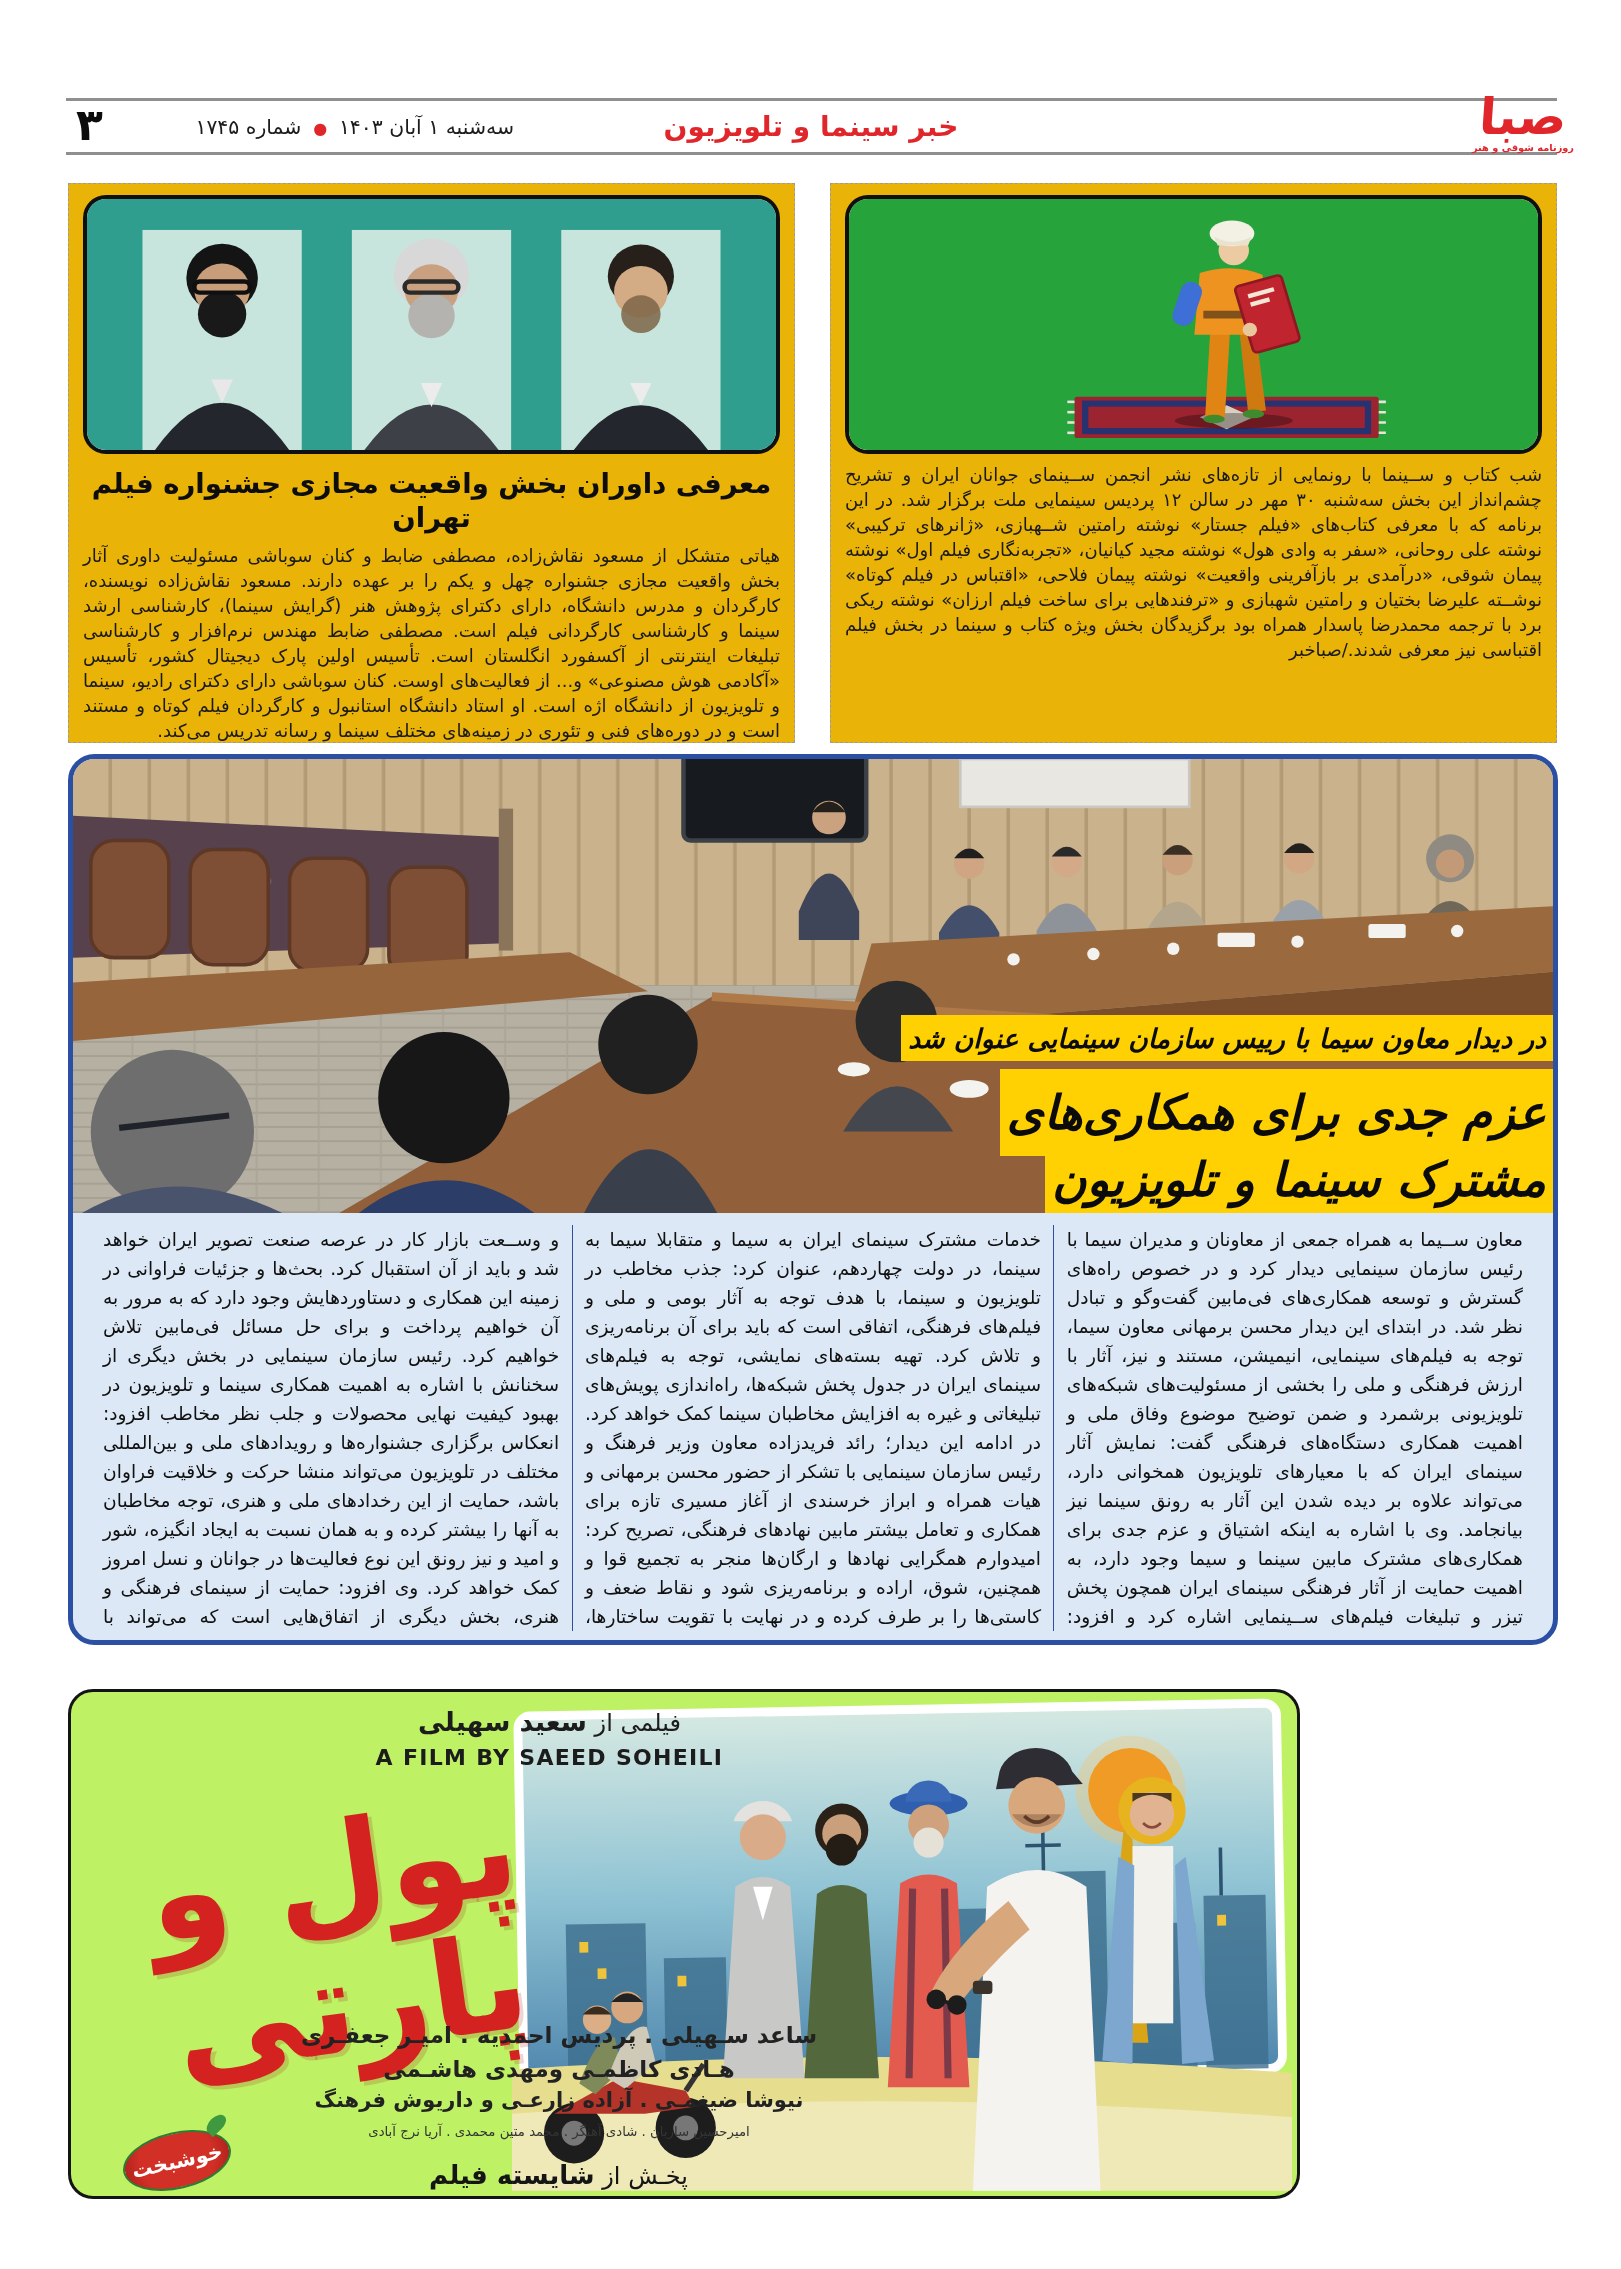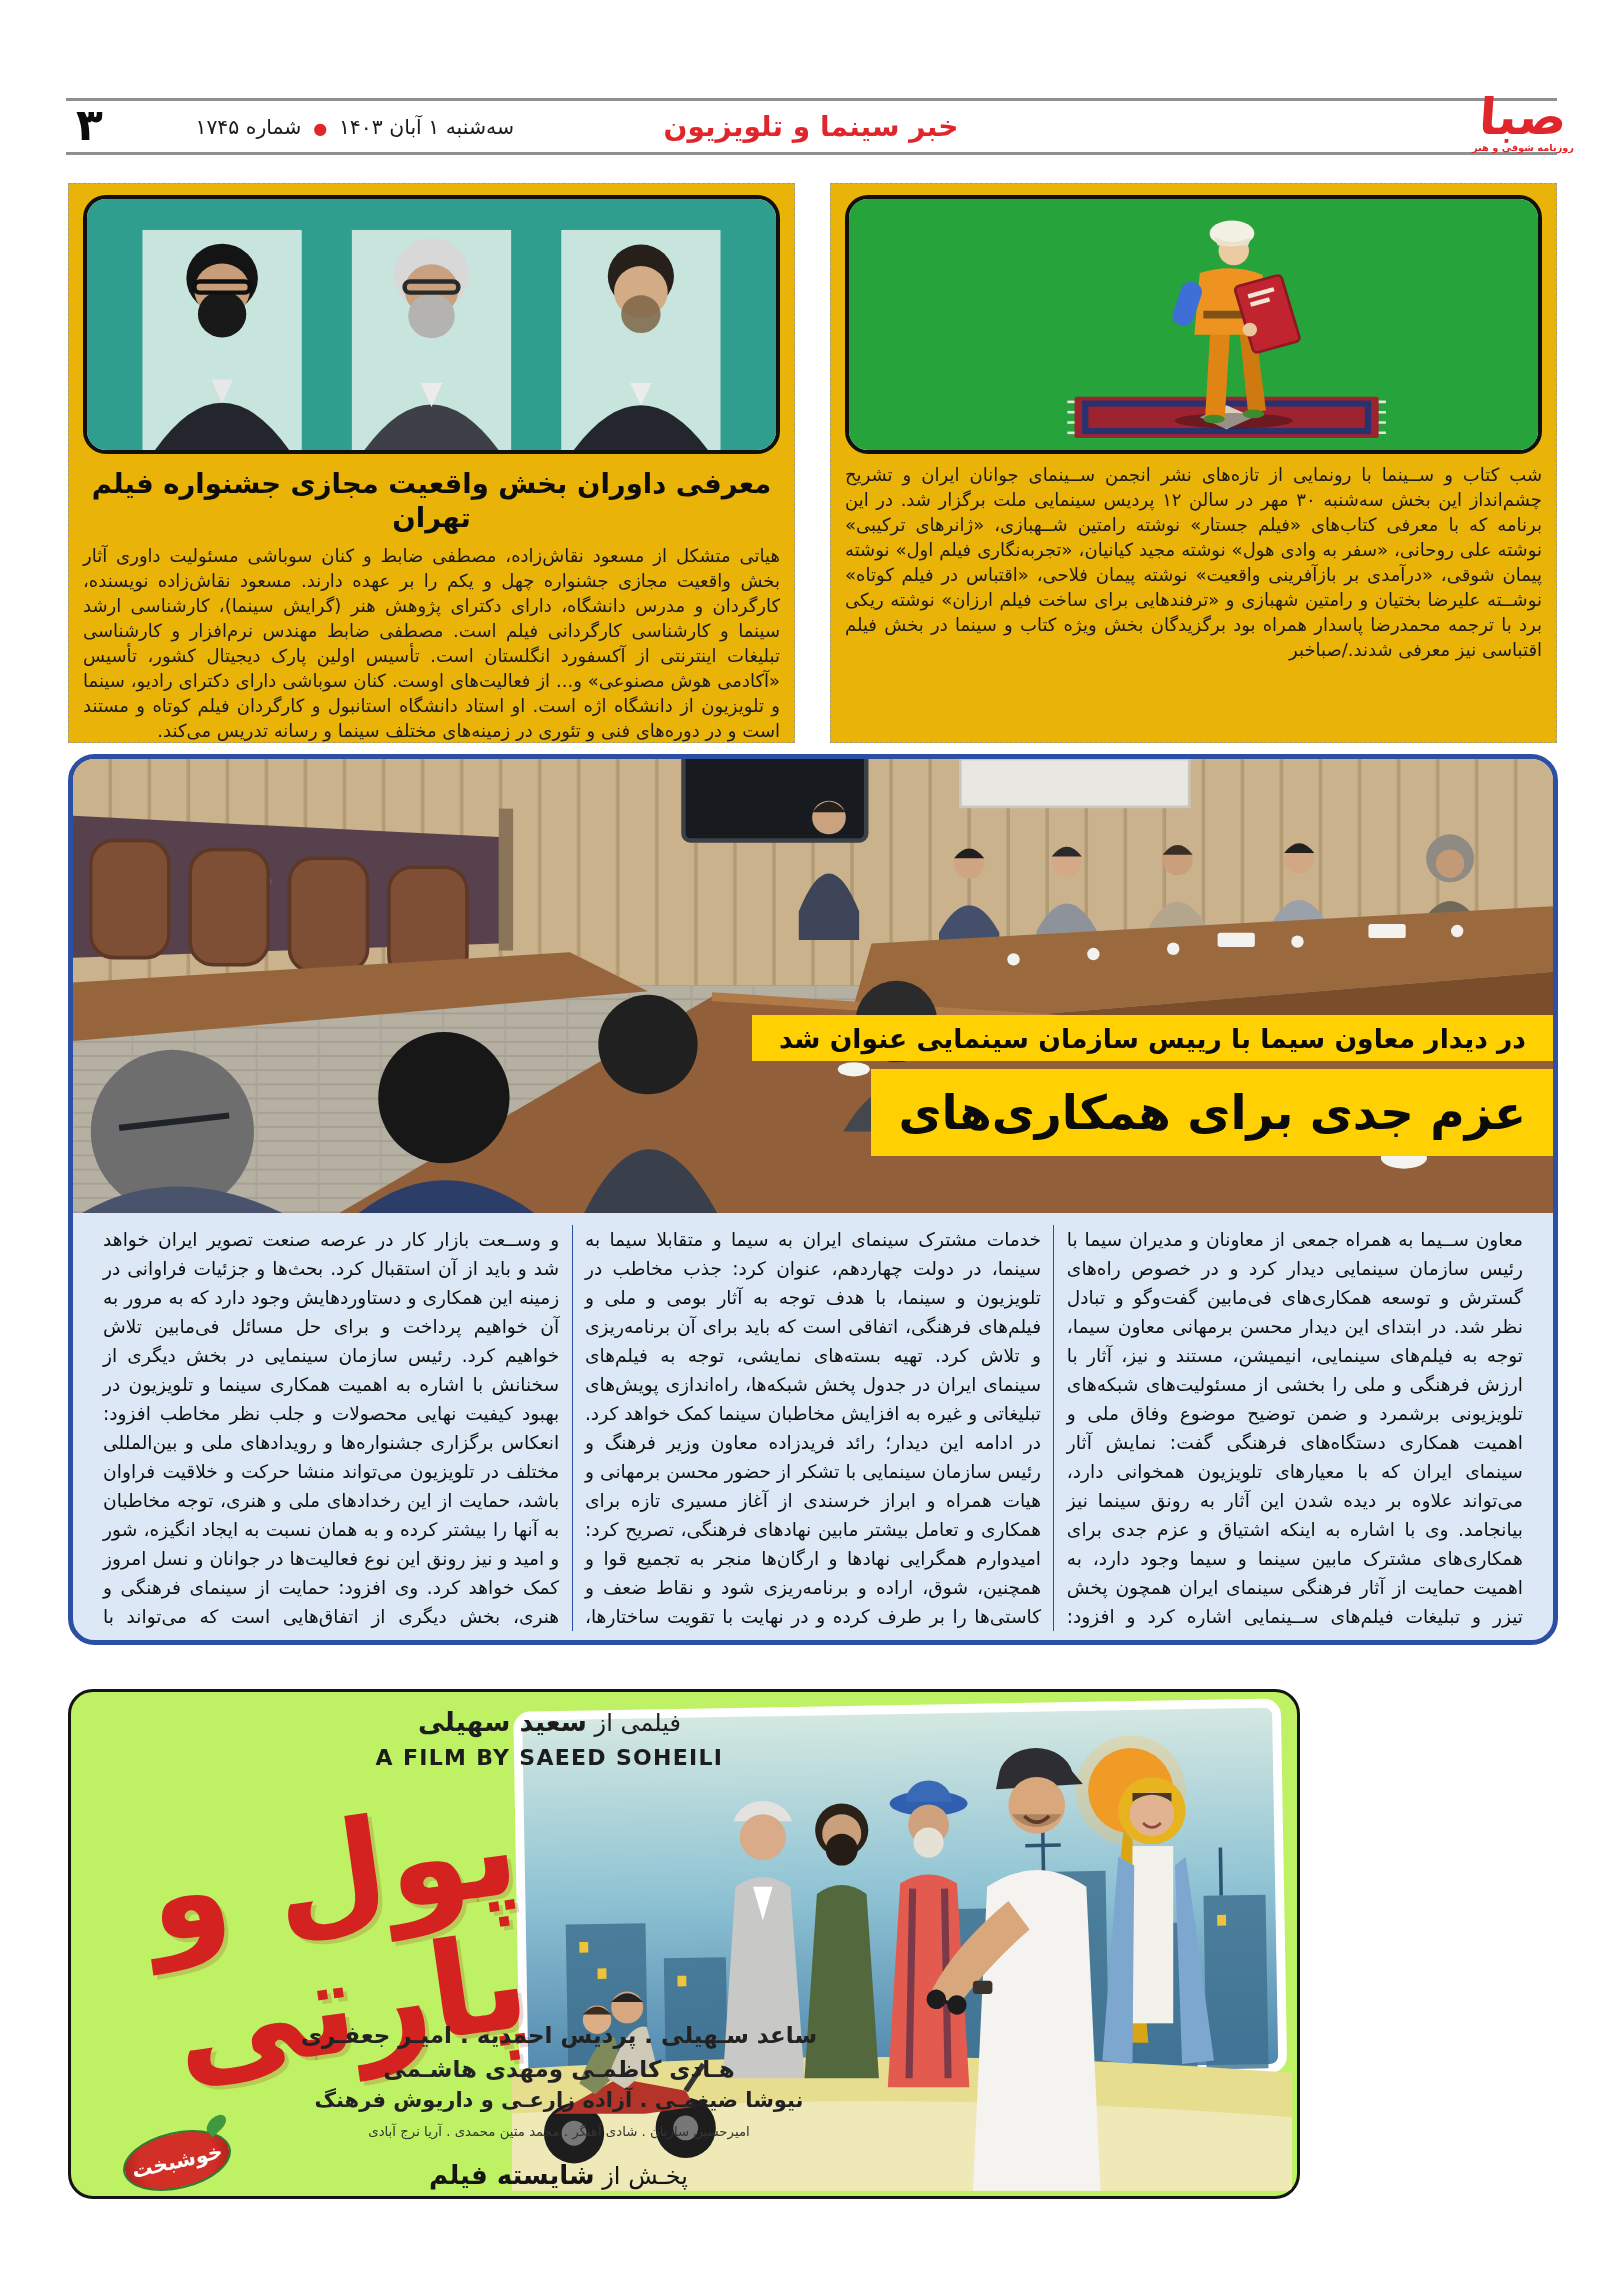--- a/index.html
+++ b/index.html
@@ -25,21 +25,21 @@
   .photo-frame svg{display:block;width:100%;height:100%;}
   .tbox-headline{margin-top:12.4px;text-align:center;font-size:27.5px;font-weight:700;
                  color:#0d0d0d;line-height:1.25;}
   .tbox-body{margin-top:8px;font-size:18px;line-height:25px;text-align:justify;color:#1a1a1a;}
   
   .mid{position:absolute;left:68px;top:754px;width:1490px;height:891px;border:5.3px solid #2b4fa2;
        border-radius:26.6px;background:#dce8f5;box-sizing:border-box;overflow:hidden;}
   .mid-photo{position:relative;width:100%;height:454px;overflow:hidden;background:#c6b392;}
   .mid-photo svg{display:block;width:100%;height:100%;}
   .bar{position:absolute;right:0;background:#ffd103;color:#0b0b0b;font-weight:700;direction:rtl;
-       padding:0 27px;display:flex;align-items:center;white-space:nowrap;}
+       padding:0 7px;display:flex;align-items:center;white-space:nowrap;font-style:italic;}
   .bar-kicker{top:256px;height:46px;font-size:26.6px;}
   .bar-h1{top:310px;height:87px;font-size:47px;}
   .bar-h2{top:387px;height:67px;font-size:47px;}
   .mid-text{position:absolute;top:454px;bottom:0;left:0;right:0;display:flex;direction:rtl;
             padding:12.4px 17.7px 8.9px;box-sizing:border-box;}
   .mid-col{flex:1;font-size:18.6px;line-height:29px;text-align:justify;color:#101010;
            padding:0 12.4px;overflow:hidden;}
   .mid-col.sep{border-left:1.8px solid #2b4fa2;border-right:1.8px solid #2b4fa2;}
   
   .poster{position:absolute;left:68px;top:1689px;width:1232px;height:510px;border:3.5px solid #141414;
@@ -247,20 +247,21 @@
         <circle cx="418" cy="382" r="74" fill="#171717"></circle>
         <path d="M322,512 Q418,438 520,512 Z" fill="#2c3e68"></path>
         <circle cx="648" cy="322" r="56" fill="#202020"></circle>
         <path d="M576,512 Q648,368 726,512 Z" fill="#3a3f4c"></path>
         <circle cx="928" cy="296" r="46" fill="#2b2b2b"></circle>
         <path d="M868,420 Q928,318 992,420 Z" fill="#45474e"></path>
       </svg>
     </div>
     <div class="bar bar-kicker">در دیدار معاون سیما با رییس سازمان سینمایی عنوان شد</div>
     <div class="bar bar-h1">عزم جدی برای همکاری‌های</div>
+    <div class="bar bar-h2">مشترک سینما و تلویزیون</div>
     <div class="mid-text">
       <div class="mid-col">معاون ســیما به همراه جمعی از معاونان و مدیران سیما با رئیس سازمان سینمایی دیدار کرد و در خصوص راه‌های گسترش و توسعه همکاری‌های فی‌مابین گفت‌وگو و تبادل نظر شد. در ابتدای این دیدار محسن برمهانی معاون سیما، توجه به فیلم‌های سینمایی، انیمیشن، مستند و نیز، آثار با ارزش فرهنگی و ملی را بخشی از مسئولیت‌های شبکه‌های تلویزیونی برشمرد و ضمن توضیح موضوع وفاق ملی و اهمیت همکاری دستگاه‌های فرهنگی گفت: نمایش آثار سینمای ایران که با معیارهای تلویزیون همخوانی دارد، می‌تواند علاوه بر دیده شدن این آثار به رونق سینما نیز بیانجامد. وی با اشاره به اینکه اشتیاق و عزم جدی برای همکاری‌های مشترک مابین سینما و سیما وجود دارد، به اهمیت حمایت از آثار فرهنگی سینمای ایران همچون پخش تیزر و تبلیغات فیلم‌های ســینمایی اشاره کرد و افزود: ممکن است به این آثار در فضای تجاری و بخش خصوصی توجهی نشود اما به عنوان آثاری قابل اعتنا، برای مخاطبان جذاب و دیدنی است و باید به این نوع آثار توجه کرد. برمهانی در ادامه با ابراز امیدواری نسبت به افزایش</div>
       <div class="mid-col sep">خدمات مشترک سینمای ایران به سیما و متقابلا سیما به سینما، در دولت چهاردهم، عنوان کرد: جذب مخاطب در تلویزیون و سینما، با هدف توجه به آثار بومی و ملی و فیلم‌های فرهنگی، اتفاقی است که باید برای آن برنامه‌ریزی و تلاش کرد. تهیه بسته‌های نمایشی، توجه به فیلم‌های سینمای ایران در جدول پخش شبکه‌ها، راه‌اندازی پویش‌های تبلیغاتی و غیره به افزایش مخاطبان سینما کمک خواهد کرد. در ادامه این دیدار؛ رائد فریدزاده معاون وزیر فرهنگ و رئیس سازمان سینمایی با تشکر از حضور محسن برمهانی و هیات همراه و ابراز خرسندی از آغاز مسیری تازه برای همکاری و تعامل بیشتر مابین نهادهای فرهنگی، تصریح کرد: امیدوارم همگرایی نهادها و ارگان‌ها منجر به تجمیع قوا و همچنین، شوق، اراده و برنامه‌ریزی شود و نقاط ضعف و کاستی‌ها را بر طرف کرده و در نهایت با تقویت ساختارها، به ارتقای کیفیت تولیدات سینما و سیما بیانجامد. فریدزاده رفع موانع همکاری مابین تلویزیون و سینما را از جمله برنامه‌های سازمان سینمایی در دوره جدید اظهار کرد و گفت: همکاری تلویزیون با ســینما، منجر به کارآفرینی، رونق</div>
       <div class="mid-col">و وســعت بازار کار در عرصه صنعت تصویر ایران خواهد شد و باید از آن استقبال کرد. بحث‌ها و جزئیات فراوانی در زمینه این همکاری و دستاوردهایش وجود دارد که به مرور به آن خواهیم پرداخت و برای حل مسائل فی‌مابین تلاش خواهیم کرد. رئیس سازمان سینمایی در بخش دیگری از سخنانش با اشاره به اهمیت همکاری سینما و تلویزیون در بهبود کیفیت نهایی محصولات و جلب نظر مخاطب افزود: انعکاس برگزاری جشنواره‌ها و رویدادهای ملی و بین‌المللی مختلف در تلویزیون می‌تواند منشا حرکت و خلاقیت فراوان باشد، حمایت از این رخدادهای ملی و هنری، توجه مخاطبان به آنها را بیشتر کرده و به همان نسبت به ایجاد انگیزه، شور و امید و نیز رونق این نوع فعالیت‌ها در جوانان و نسل امروز کمک خواهد کرد. وی افزود: حمایت از سینمای فرهنگی و هنری، بخش دیگری از اتفاق‌هایی است که می‌تواند با مشارکت تلویزیون رونق بیشتری پیدا کند. توجه به این آثار، پنجره‌ای تازه برای دیده شدن آنها ایجاد و تولید آثاری مبتنی بر اندیشــه با بهره‌گیری از وجوه متکثر و متنوع بیان هنری را افزایش می‌دهد./صباخبر</div>
     </div>
   </div>
 
   <div class="poster">
     <div class="poster-art">
       <svg viewBox="0 0 880 557">

